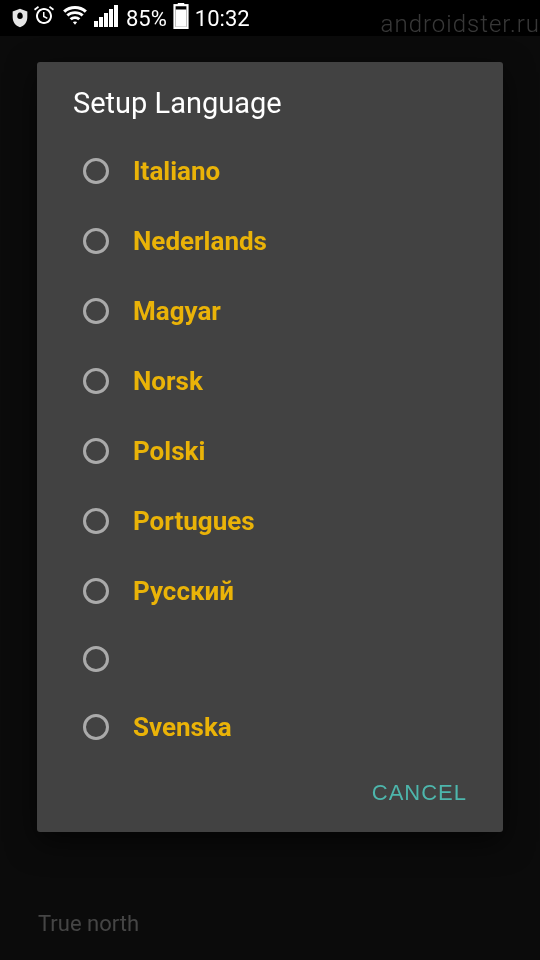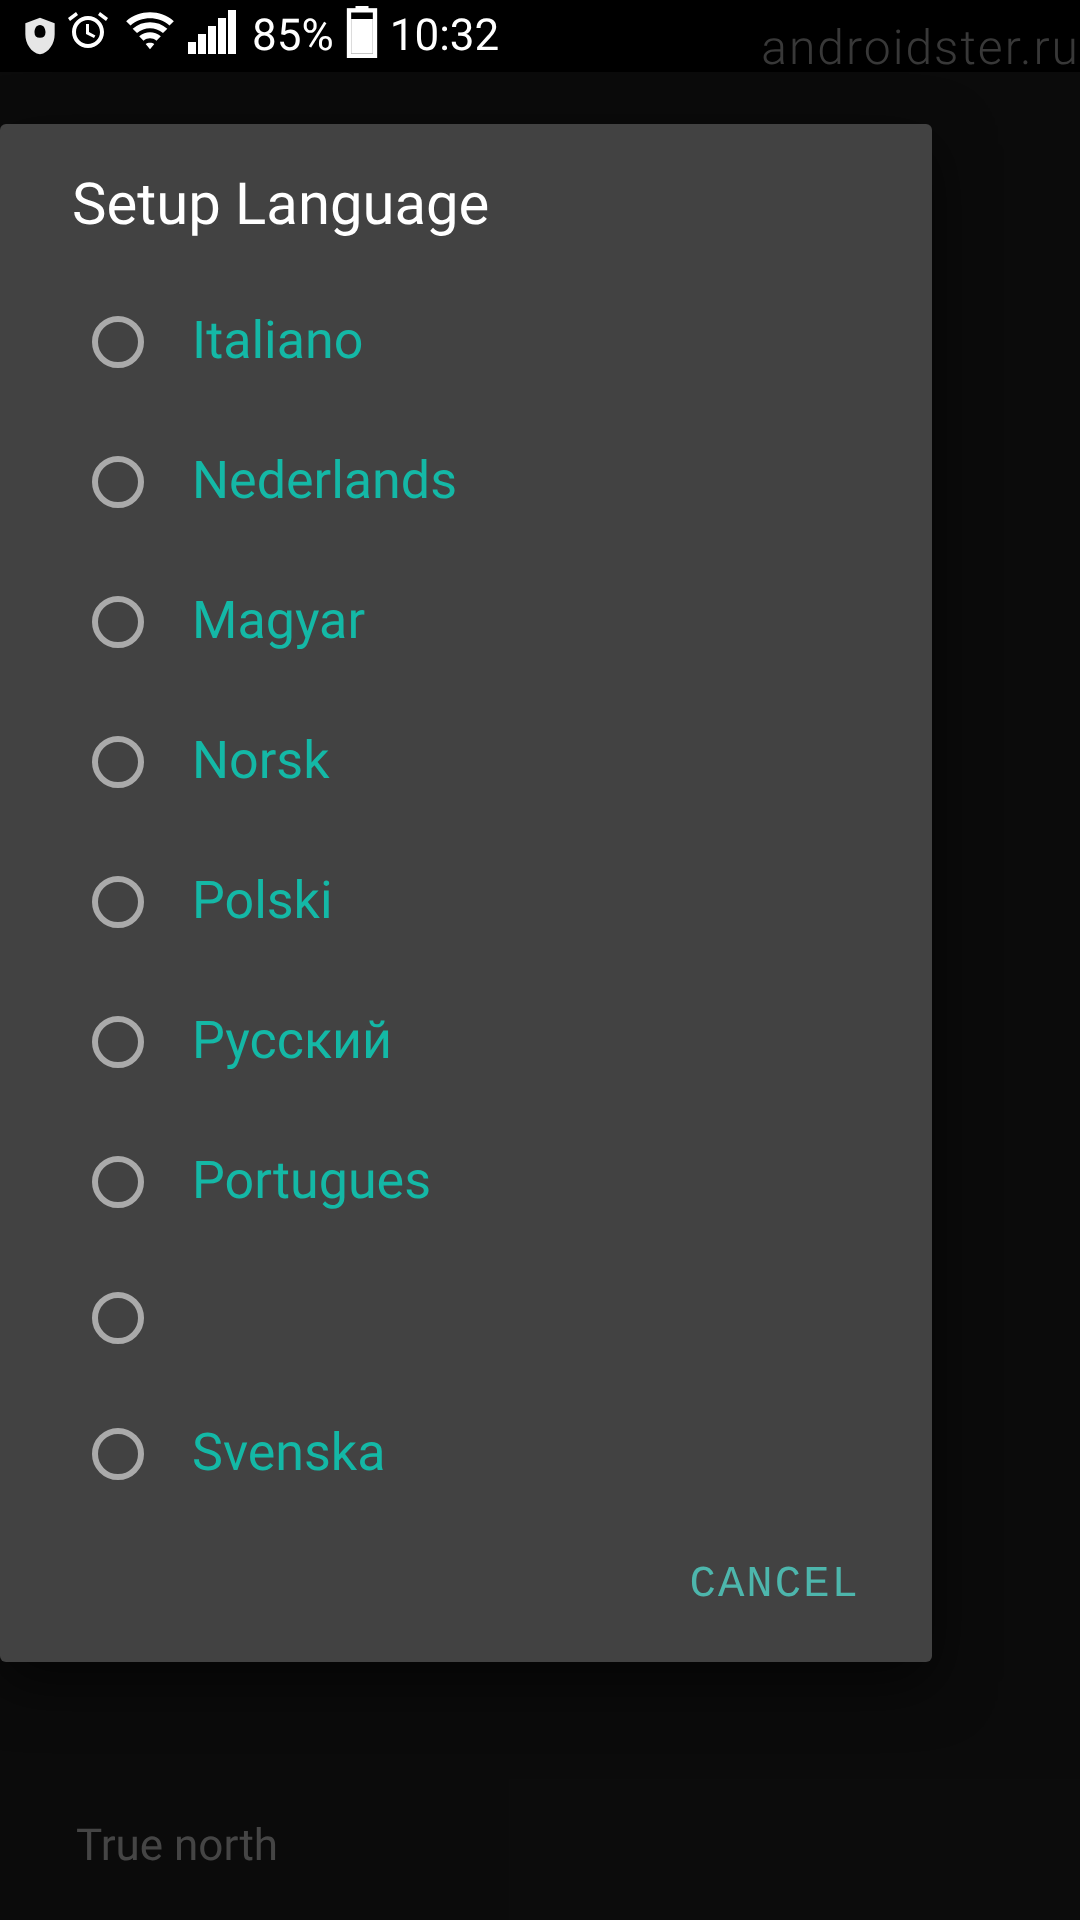--- a/index.html
+++ b/index.html
@@ -58,21 +58,21 @@
     }
     .overlay {
       position: absolute;
       top: 36px;
       left: 0;
       right: 0;
       bottom: 0;
       background: rgba(0,0,0,0.55);
       display: flex;
       align-items: flex-start;
-      justify-content: flex-start;
+      justify-content: center;
       padding-top: 26px;
     }
     .dialog {
       width: 466px;
       background: #424242;
       border-radius: 3px;
       box-shadow: 0 10px 30px rgba(0,0,0,0.6);
       display: flex;
       flex-direction: column;
       padding-bottom: 8px;
@@ -94,39 +94,38 @@
       cursor: pointer;
     }
     .radio {
       width: 26px;
       height: 26px;
       border: 3px solid #aaa;
       border-radius: 50%;
       flex-shrink: 0;
     }
     .option-label {
-      color: #14b8a6;
+      color: #eab308;
       font-size: 26px;
-      font-weight: 400;
+      font-weight: 700;
     }
     .dialog-actions {
       display: flex;
       justify-content: flex-end;
       padding: 12px 28px 12px 0;
     }
     .cancel-btn {
       background: none;
       border: none;
       color: #4db6ac;
       font-size: 22px;
       font-weight: 500;
       letter-spacing: 1px;
       cursor: pointer;
       padding: 6px 8px;
-      font-family: Liberation Mono, monospace;
     }
     .battery-text, .time-text { color: #fff; font-size: 22px; }
   </style>
 </head>
 <body>
 
 <div class="watermark">androidster.ru</div>
 
 <div class="status-bar">
   <div class="status-left">
@@ -191,25 +190,25 @@
       <div class="option-item">
         <span class="radio"></span>
         <span class="option-label">Norsk</span>
       </div>
       <div class="option-item">
         <span class="radio"></span>
         <span class="option-label">Polski</span>
       </div>
       <div class="option-item">
         <span class="radio"></span>
+        <span class="option-label">Portugues</span>
+      </div>
+      <div class="option-item">
+        <span class="radio"></span>
         <span class="option-label">Русский</span>
-      </div>
-      <div class="option-item">
-        <span class="radio"></span>
-        <span class="option-label">Portugues</span>
       </div>
       <div class="option-item">
         <span class="radio"></span>
       </div>
       <div class="option-item">
         <span class="radio"></span>
         <span class="option-label">Svenska</span>
       </div>
     </div>
     <div class="dialog-actions">

